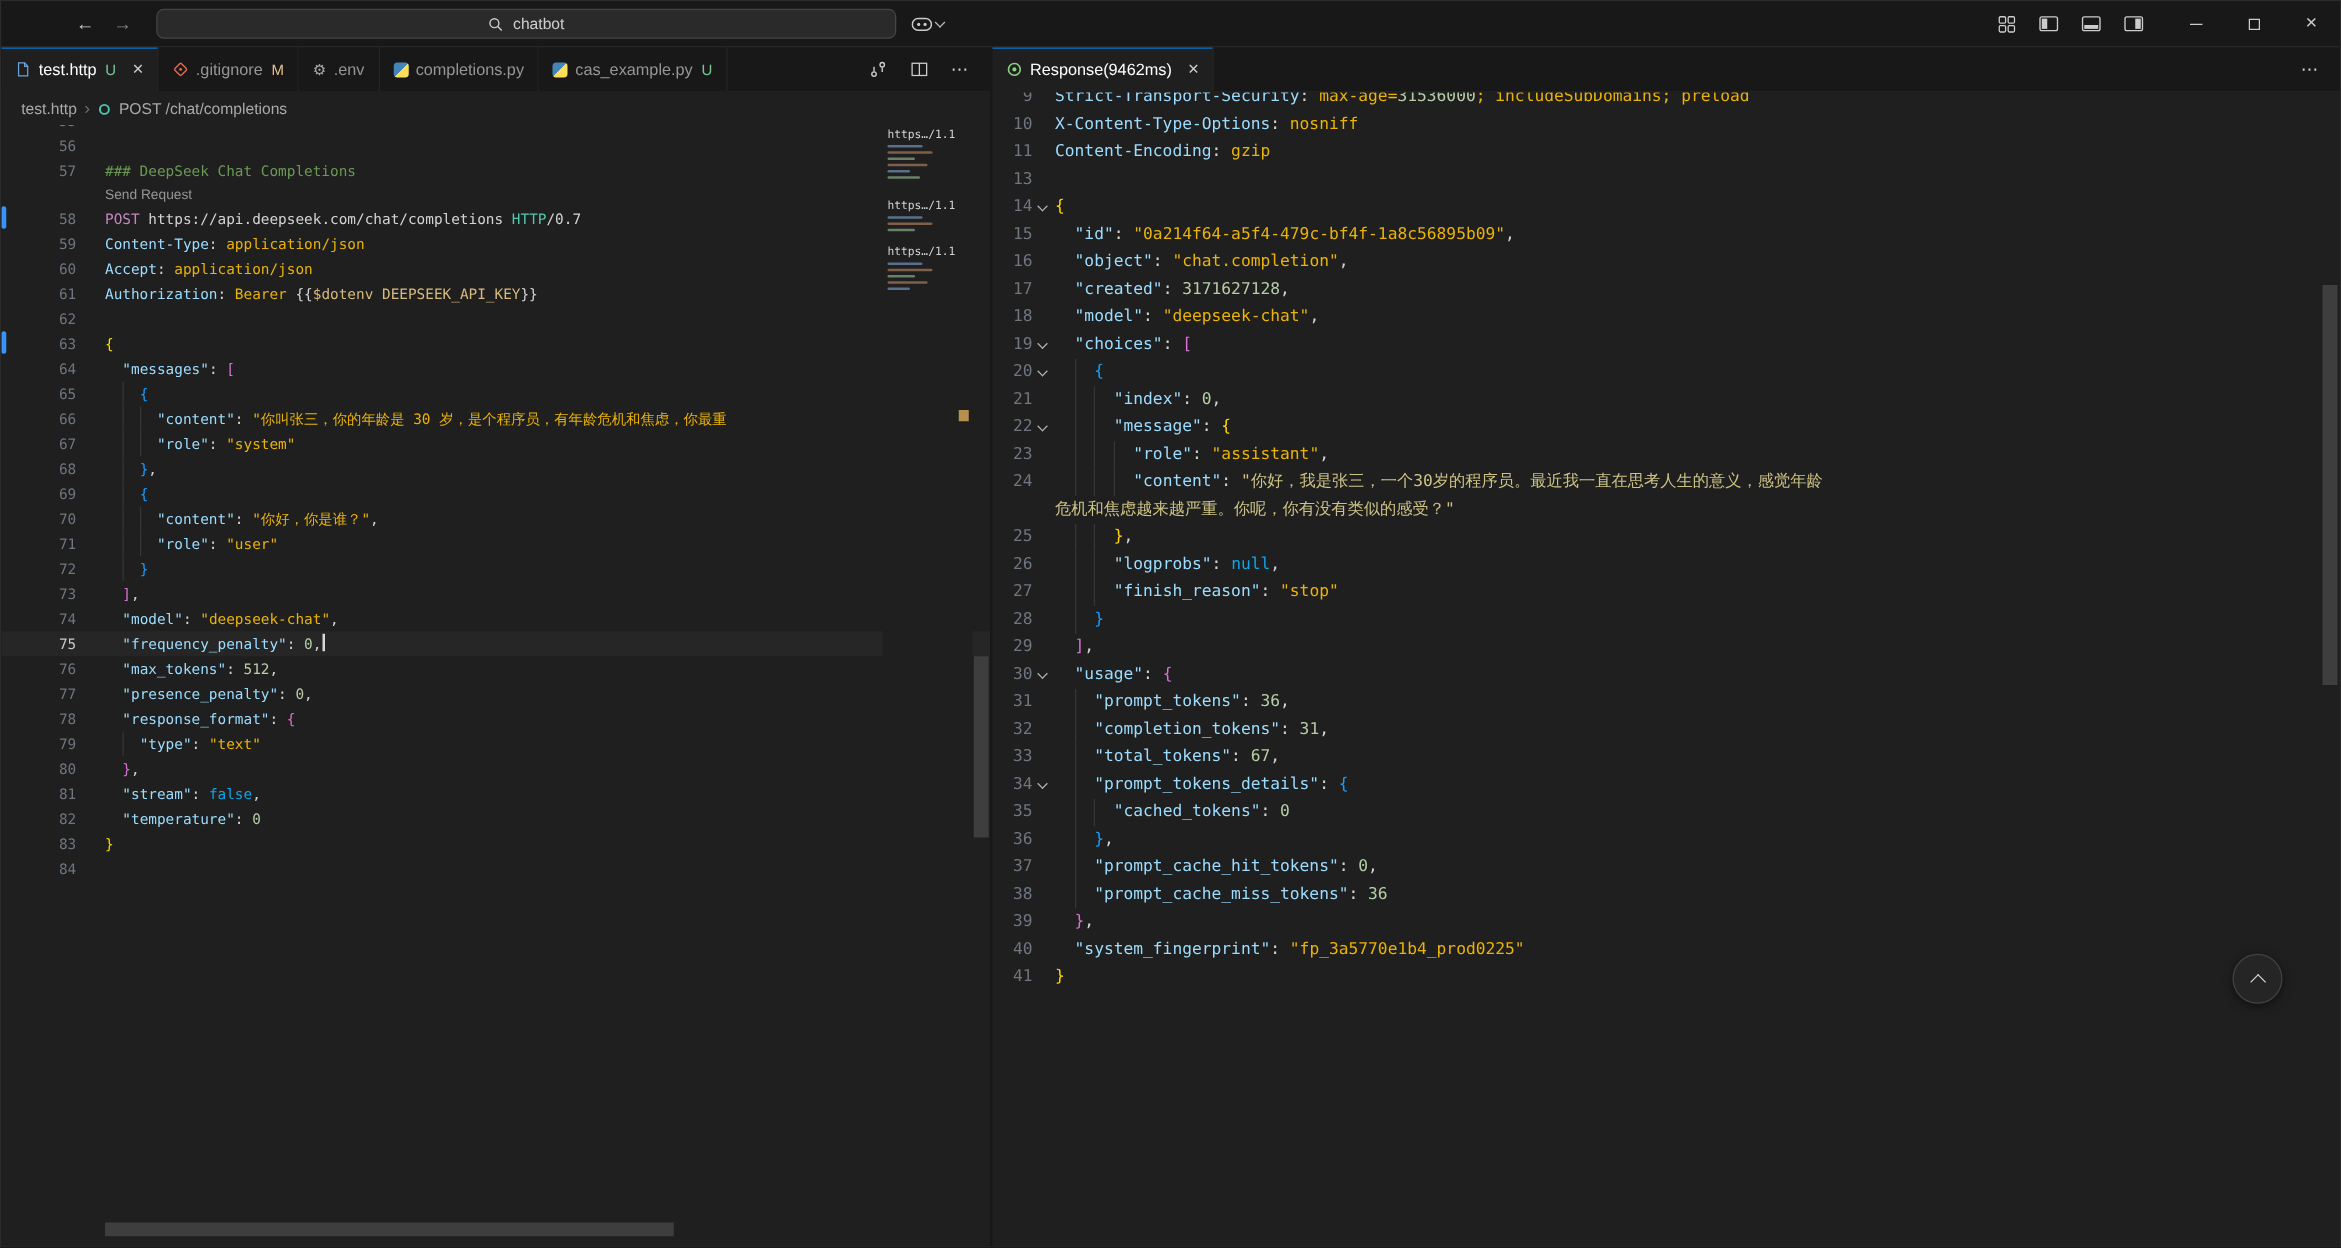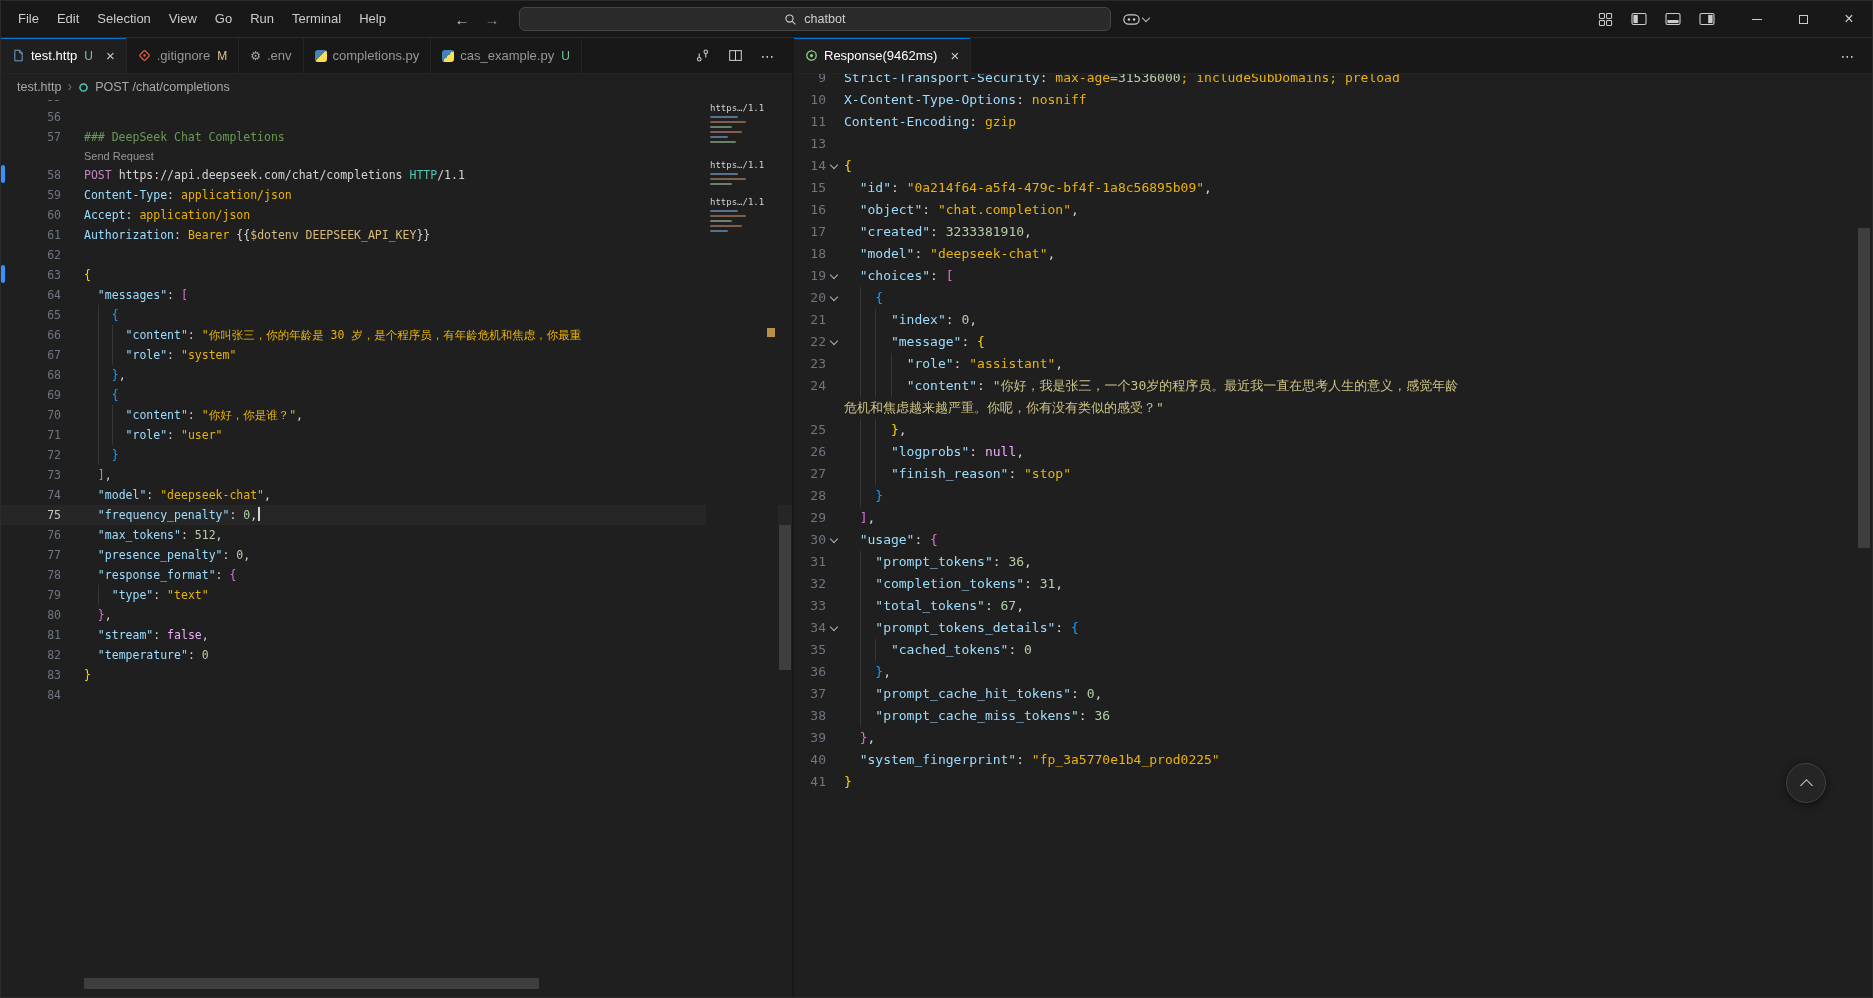--- a/index.html
+++ b/index.html
@@ -64,21 +64,21 @@
   #left-editor .code{padding-left:23px}
 
   #right-lines{margin-top:-7px;padding-left:6px}
   #right-editor .line{height:22px;line-height:22px;font-size:13px}
   #right-editor .ln{width:26px}
   #right-editor .fold{width:18px;flex:none;position:relative}
   #right-editor .fold.open::before{content:"";position:absolute;left:5px;top:7px;width:5px;height:5px;border:solid #b4b4b4;border-width:0 1.3px 1.3px 0;transform:rotate(45deg)}
 
   
   .tk-p{color:#d4d4d4}.tk-k{color:#9cdcfe}.tk-s{color:#eab308}.tk-n{color:#b5cea8}
-  .tk-b{color:#f0abfc}.tk-c{color:#6a9955}.tk-y{color:#ffd700}.tk-m{color:#da70d6}
+  .tk-b{color:#0ea5e9}.tk-c{color:#6a9955}.tk-y{color:#ffd700}.tk-m{color:#da70d6}
   .tk-u{color:#179fff}.tk-kw{color:#c586c0}.tk-t{color:#4ec9b0}
   .tk-url{color:#d4d4d4;}
   .tk-cl{color:#969696}.tk-cn{color:#cdc385}.tk-esc{color:#d7ba7d}
 
   
   .minimap{position:absolute;top:0;right:14px;width:72px;height:100%;background:#1f1f1f;z-index:3}
   .mm-sec{position:absolute;left:4px;right:4px}
   .mm-label{font-size:9px;color:#d2d2d2;font-family:"DejaVu Sans Mono",monospace;white-space:nowrap}
   .mm-bars .bar{height:2px;border-radius:1px;margin-top:3px;opacity:.6}
   .mm-marker{position:absolute;right:3px;top:228px;width:8px;height:9px;background:#b98f4e;z-index:4}
@@ -89,30 +89,20 @@
   .hscroll{position:absolute;left:83px;bottom:9px;width:455px;height:11px;background:rgba(121,121,121,0.35);z-index:6}
   .scrolltop{position:absolute;right:46px;top:689px;width:40px;height:40px;border-radius:50%;background:#252526;border:1px solid #424242;box-shadow:0 2px 8px rgba(0,0,0,.55);z-index:7;display:flex;align-items:center;justify-content:center}
   .chev-up{width:9px;height:9px;border:solid #d4d4d4;border-width:0 1.8px 1.8px 0;transform:rotate(-135deg);display:inline-block;margin-top:5px}
 </style>
 </head>
 <body>
 
 <div class="window">
 
   <header class="titlebar">
-    <div class="menus" id="menus">
-        <span class="menu">File</span>
-        <span class="menu">Edit</span>
-        <span class="menu">Selection</span>
-        <span class="menu">View</span>
-        <span class="menu">Go</span>
-        <span class="menu">Run</span>
-        <span class="menu">Terminal</span>
-        <span class="menu">Help</span>
-      </div>
     <div class="nav" id="nav">
         <span class="icon navbtn">
           <span style="font-size:15px;color:#cccccc">←</span>
         </span>
         <span class="icon navbtn">
           <span style="font-size:15px;color:#8a8a8a">→</span>
         </span>
       </div>
     <div class="searchbox">
       <span class="icon">
@@ -251,21 +241,21 @@
             </svg>
         </span>
         <span>POST /chat/completions</span>
       </div>
       <div class="editor" id="left-editor">
         <div id="left-lines">
             <div class="line"><span class="ln">55</span><span class="code"></span></div>
             <div class="line"><span class="ln">56</span><span class="code"></span></div>
             <div class="line"><span class="ln">57</span><span class="code"><span class="tk-c">### DeepSeek Chat Completions</span></span></div>
             <div class="line lens"><span class="ln"></span><span class="code"><span class="tk-cl">Send Request</span></span></div>
-            <div class="line"><span class="ln">58</span><span class="code"><span class="tk-kw">POST</span><span class="tk-p"> </span><span class="tk-url">https://api.deepseek.com/chat/completions</span><span class="tk-p"> </span><span class="tk-t">HTTP</span><span class="tk-p">/1.1</span></span></div>
+            <div class="line"><span class="ln">58</span><span class="code"><span class="tk-kw">POST</span><span class="tk-p"> </span><span class="tk-url">https://api.deepseek.com/chat/completions</span><span class="tk-p"> </span><span class="tk-t">HTTP</span><span class="tk-p">/0.7</span></span></div>
             <div class="line"><span class="ln">59</span><span class="code"><span class="tk-k">Content-Type</span><span class="tk-p">:</span><span class="tk-s"> application/json</span></span></div>
             <div class="line"><span class="ln">60</span><span class="code"><span class="tk-k">Accept</span><span class="tk-p">:</span><span class="tk-s"> application/json</span></span></div>
             <div class="line"><span class="ln">61</span><span class="code"><span class="tk-k">Authorization</span><span class="tk-p">:</span><span class="tk-s"> Bearer </span><span class="tk-p">{{</span><span class="tk-esc">$dotenv DEEPSEEK_API_KEY</span><span class="tk-p">}}</span></span></div>
             <div class="line"><span class="ln">62</span><span class="code"></span></div>
             <div class="line"><span class="ln">63</span><span class="code"><span class="tk-y">{</span></span></div>
             <div class="line"><span class="ln">64</span><span class="code"><span class="tk-p">  </span><span class="tk-k">"messages"</span><span class="tk-p">: </span><span class="tk-m">[</span></span></div>
             <div class="line"><span class="ln">65</span><span class="code"><i class="guide" style="left: calc(2ch + 23px);"></i><span class="tk-p">    </span><span class="tk-u">{</span></span></div>
             <div class="line"><span class="ln">66</span><span class="code"><i class="guide" style="left: calc(2ch + 23px);"></i><i class="guide" style="left: calc(4ch + 23px);"></i><span class="tk-p">      </span><span class="tk-k">"content"</span><span class="tk-p">: </span><span class="tk-s">"你叫张三，你的年龄是 30 岁，是个程序员，有年龄危机和焦虑，你最重</span></span></div>
             <div class="line"><span class="ln">67</span><span class="code"><i class="guide" style="left: calc(2ch + 23px);"></i><i class="guide" style="left: calc(4ch + 23px);"></i><span class="tk-p">      </span><span class="tk-k">"role"</span><span class="tk-p">: </span><span class="tk-s">"system"</span></span></div>
             <div class="line"><span class="ln">68</span><span class="code"><i class="guide" style="left: calc(2ch + 23px);"></i><span class="tk-p">    </span><span class="tk-u">}</span><span class="tk-p">,</span></span></div>
@@ -349,21 +339,21 @@
       </div>
       <div class="editor" id="right-editor">
         <div id="right-lines">
             <div class="line"><span class="ln">9</span><span class="fold"></span><span class="code"><span class="tk-k">Strict-Transport-Security</span><span class="tk-p">:</span><span class="tk-s"> max-age=</span><span class="tk-n">31536000</span><span class="tk-s">; includeSubDomains; preload</span></span></div>
             <div class="line"><span class="ln">10</span><span class="fold"></span><span class="code"><span class="tk-k">X-Content-Type-Options</span><span class="tk-p">:</span><span class="tk-s"> nosniff</span></span></div>
             <div class="line"><span class="ln">11</span><span class="fold"></span><span class="code"><span class="tk-k">Content-Encoding</span><span class="tk-p">:</span><span class="tk-s"> gzip</span></span></div>
             <div class="line"><span class="ln">13</span><span class="fold"></span><span class="code"></span></div>
             <div class="line"><span class="ln">14</span><span class="fold open"></span><span class="code"><span class="tk-y">{</span></span></div>
             <div class="line"><span class="ln">15</span><span class="fold"></span><span class="code"><span class="tk-p">  </span><span class="tk-k">"id"</span><span class="tk-p">: </span><span class="tk-s">"0a214f64-a5f4-479c-bf4f-1a8c56895b09"</span><span class="tk-p">,</span></span></div>
             <div class="line"><span class="ln">16</span><span class="fold"></span><span class="code"><span class="tk-p">  </span><span class="tk-k">"object"</span><span class="tk-p">: </span><span class="tk-s">"chat.completion"</span><span class="tk-p">,</span></span></div>
-            <div class="line"><span class="ln">17</span><span class="fold"></span><span class="code"><span class="tk-p">  </span><span class="tk-k">"created"</span><span class="tk-p">: </span><span class="tk-n">3233381910</span><span class="tk-p">,</span></span></div>
+            <div class="line"><span class="ln">17</span><span class="fold"></span><span class="code"><span class="tk-p">  </span><span class="tk-k">"created"</span><span class="tk-p">: </span><span class="tk-n">3171627128</span><span class="tk-p">,</span></span></div>
             <div class="line"><span class="ln">18</span><span class="fold"></span><span class="code"><span class="tk-p">  </span><span class="tk-k">"model"</span><span class="tk-p">: </span><span class="tk-s">"deepseek-chat"</span><span class="tk-p">,</span></span></div>
             <div class="line"><span class="ln">19</span><span class="fold open"></span><span class="code"><span class="tk-p">  </span><span class="tk-k">"choices"</span><span class="tk-p">: </span><span class="tk-m">[</span></span></div>
             <div class="line"><span class="ln">20</span><span class="fold open"></span><span class="code"><i class="guide" style="left: calc(2ch + 0px);"></i><span class="tk-p">    </span><span class="tk-u">{</span></span></div>
             <div class="line"><span class="ln">21</span><span class="fold"></span><span class="code"><i class="guide" style="left: calc(2ch + 0px);"></i><i class="guide" style="left: calc(4ch + 0px);"></i><span class="tk-p">      </span><span class="tk-k">"index"</span><span class="tk-p">: </span><span class="tk-n">0</span><span class="tk-p">,</span></span></div>
             <div class="line"><span class="ln">22</span><span class="fold open"></span><span class="code"><i class="guide" style="left: calc(2ch + 0px);"></i><i class="guide" style="left: calc(4ch + 0px);"></i><span class="tk-p">      </span><span class="tk-k">"message"</span><span class="tk-p">: </span><span class="tk-y">{</span></span></div>
             <div class="line"><span class="ln">23</span><span class="fold"></span><span class="code"><i class="guide" style="left: calc(2ch + 0px);"></i><i class="guide" style="left: calc(4ch + 0px);"></i><i class="guide" style="left: calc(6ch + 0px);"></i><span class="tk-p">        </span><span class="tk-k">"role"</span><span class="tk-p">: </span><span class="tk-s">"assistant"</span><span class="tk-p">,</span></span></div>
             <div class="line"><span class="ln">24</span><span class="fold"></span><span class="code"><i class="guide" style="left: calc(2ch + 0px);"></i><i class="guide" style="left: calc(4ch + 0px);"></i><i class="guide" style="left: calc(6ch + 0px);"></i><span class="tk-p">        </span><span class="tk-k">"content"</span><span class="tk-p">: </span><span class="tk-cn">"你好，我是张三，一个30岁的程序员。最近我一直在思考人生的意义，感觉年龄</span></span></div>
             <div class="line"><span class="ln"></span><span class="fold"></span><span class="code"><span class="tk-cn">危机和焦虑越来越严重。你呢，你有没有类似的感受？"</span></span></div>
             <div class="line"><span class="ln">25</span><span class="fold"></span><span class="code"><i class="guide" style="left: calc(2ch + 0px);"></i><i class="guide" style="left: calc(4ch + 0px);"></i><span class="tk-p">      </span><span class="tk-y">}</span><span class="tk-p">,</span></span></div>
             <div class="line"><span class="ln">26</span><span class="fold"></span><span class="code"><i class="guide" style="left: calc(2ch + 0px);"></i><i class="guide" style="left: calc(4ch + 0px);"></i><span class="tk-p">      </span><span class="tk-k">"logprobs"</span><span class="tk-p">: </span><span class="tk-b">null</span><span class="tk-p">,</span></span></div>

